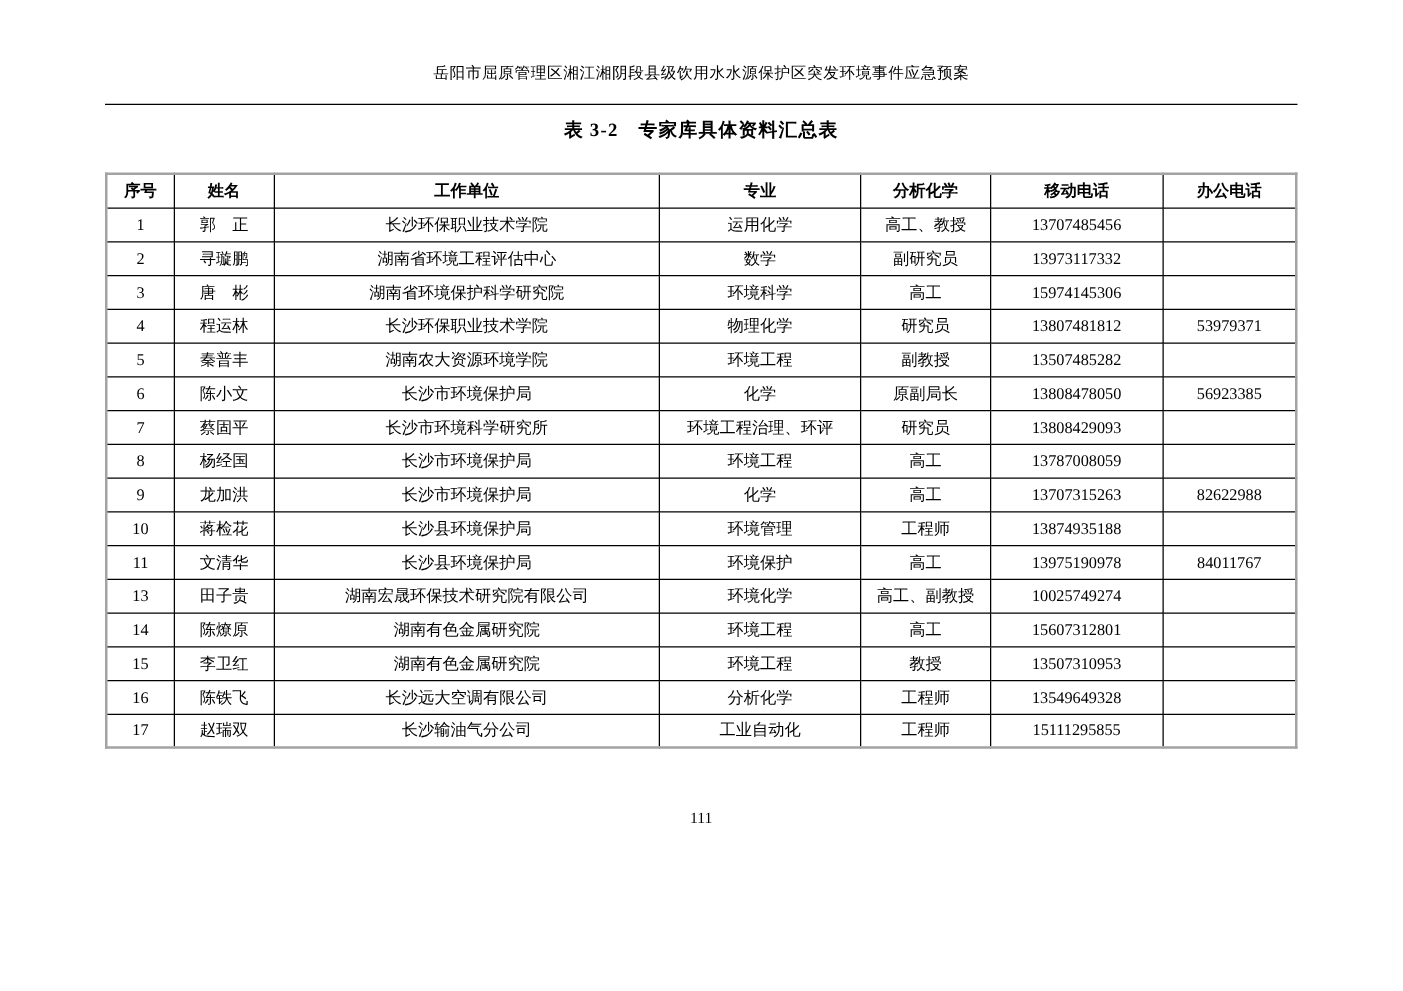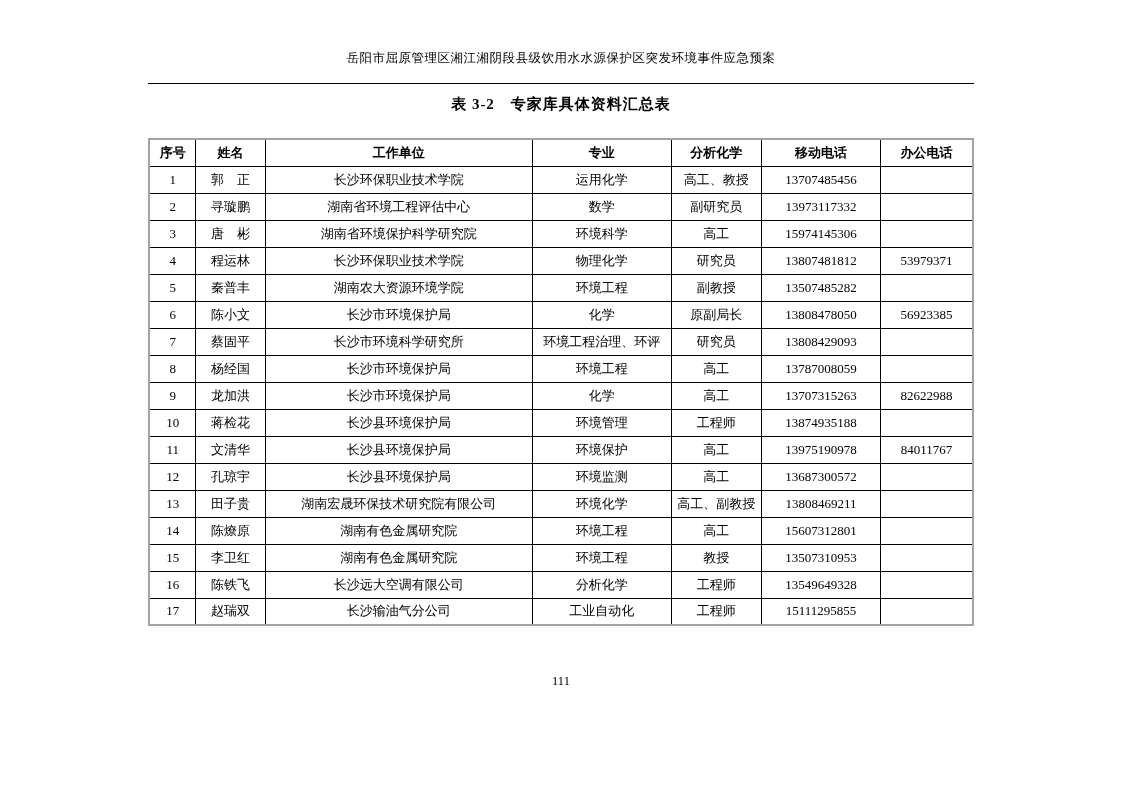--- a/index.html
+++ b/index.html
@@ -12,21 +12,21 @@
     font-family: "Liberation Serif", "DejaVu Serif", serif;
     color: #000000;
   }
   .page {
     width: 1122px;
     height: 793px;
     background: #ffffff;
     overflow: hidden;
   }
   .content {
-    width: 826px;
+    width: 954px;
     margin: 0 auto;
   }
   .doc-header {
     padding-top: 50px;
     text-align: center;
     font-size: 12.5px;
     letter-spacing: 0.5px;
   }
   .doc-header-rule {
     border-bottom: 1.5px solid #000000;
@@ -201,35 +201,26 @@
           <tr>
             <td>11</td>
             <td>文清华</td>
             <td>长沙县环境保护局</td>
             <td>环境保护</td>
             <td>高工</td>
             <td>13975190978</td>
             <td>84011767</td>
           </tr>
           <tr>
-            <td>12</td>
-            <td>孔琼宇</td>
-            <td>长沙县环境保护局</td>
-            <td>环境监测</td>
-            <td>高工</td>
-            <td>13687300572</td>
-            <td></td>
-          </tr>
-          <tr>
             <td>13</td>
             <td>田子贵</td>
             <td>湖南宏晟环保技术研究院有限公司</td>
             <td>环境化学</td>
             <td>高工、副教授</td>
-            <td>13808469211</td>
+            <td>10025749274</td>
             <td></td>
           </tr>
           <tr>
             <td>14</td>
             <td>陈燎原</td>
             <td>湖南有色金属研究院</td>
             <td>环境工程</td>
             <td>高工</td>
             <td>15607312801</td>
             <td></td>

